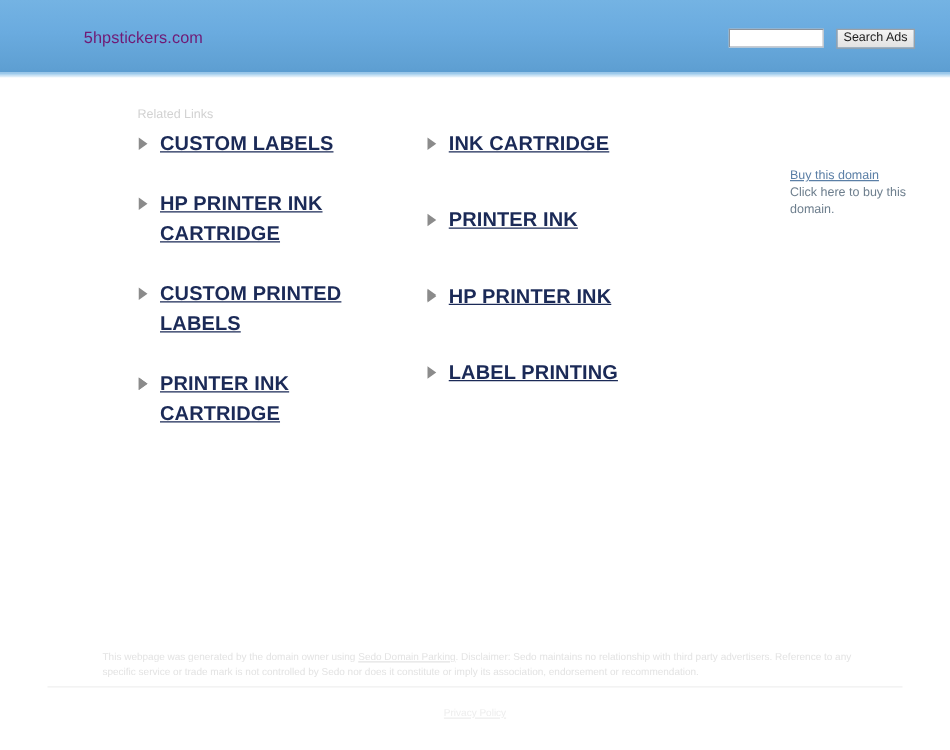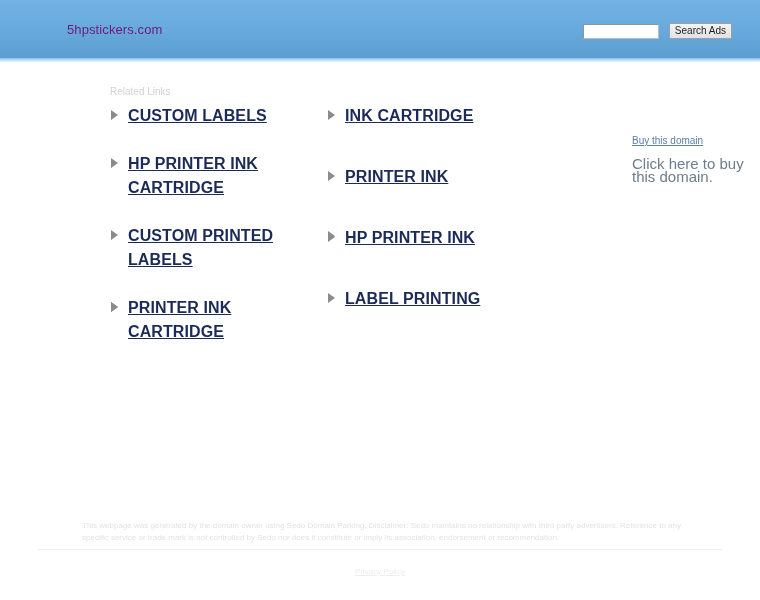--- a/index.html
+++ b/index.html
@@ -35,21 +35,21 @@
     font-size: 13px;
     font-weight: normal;
     color: #701a75;
     letter-spacing: 0.1px;
     white-space: nowrap;
   }
   #search-area {
     position: absolute;
     right: 28px; top: 23px;
     display: flex;
-    align-items: flex-end;
+    align-items: flex-start;
     gap: 10px;
   }
   #search-input {
     width: 70px;
     height: 13px;
     font-size: 11px;
     font-family: "Liberation Sans", sans-serif;
     padding: 0 2px;
     border: 1px solid #b6bcc4;
     border-top-color: #8d949c;
@@ -82,21 +82,21 @@
     position: absolute;
     left: 110px;
     top: 104px;
     width: 480px;
   }
   .link-col {
     position: absolute;
     top: 0;
   }
   #col-left  { left: 0px;   width: 210px; }
-  #col-right { left: 217px; width: 230px; }
+  #col-right { left: 231px; width: 230px; }
 
   .link-row {
     position: relative;
     padding-left: 18px;
     margin-bottom: 24px;
   }
   .bullet-icon {
     position: absolute;
     left: 1px;
     top: 6px;
@@ -125,39 +125,39 @@
   }
   #buy-link {
     display: inline-block;
     font-size: 10px;
     color: #5b7fa6;
     text-decoration: underline;
     cursor: pointer;
     margin-top: 7px;
   }
   #buy-desc {
-    margin-top: 9px;
-    font-size: 15px;
+    font-size: 10px;
     color: #6d7e8d;
     line-height: 13px;
   }
 
   
   #disclaimer {
     position: absolute;
     left: 82px;
     top: 520px;
     width: 620px;
     font-size: 8px;
     line-height: 12px;
     color: #e3e3e3;
     text-align: left;
   }
   #sedo-link {
     color: #e3e3e3;
+    text-decoration: underline;
     cursor: pointer;
   }
   #footer-divider {
     position: absolute;
     left: 38px;
     top: 549px;
     width: 684px;
     height: 1px;
     background: #f0f0f0;
   }

